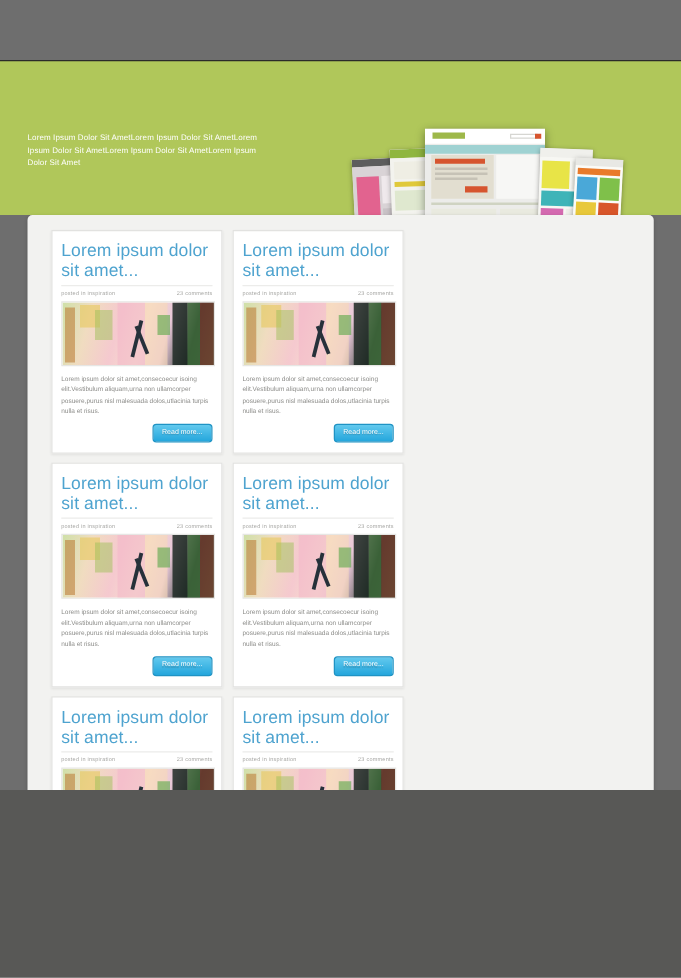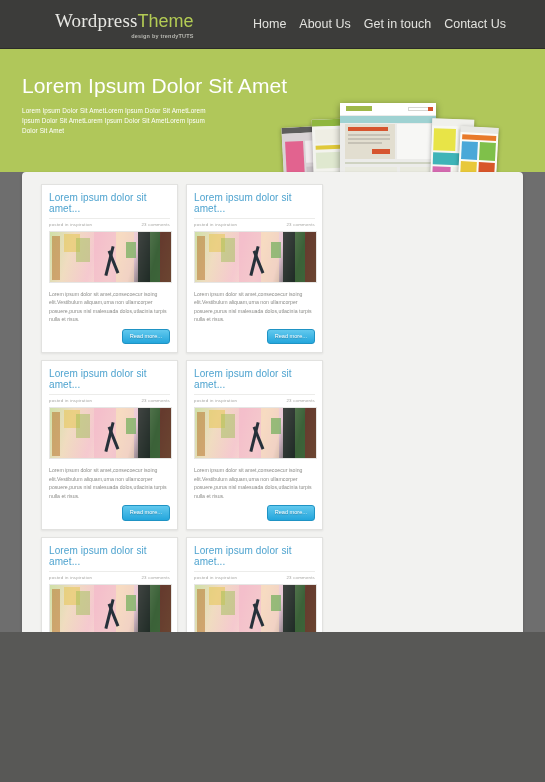--- a/index.html
+++ b/index.html
@@ -74,21 +74,21 @@
   .panel-inner { position: absolute; left: 19px; top: 12px; width: 300px; }
 
   .row { display: flex; gap: 8px; margin-bottom: 7px; }
   .card {
     width: 137px; background: #ffffff;
     border: 1px solid #e2e2e0;
     box-shadow: 0 1px 2px rgba(0,0,0,.07);
     padding: 7px 7px 8px 7px;
   }
   .card-title {
-    font-size: 10px; color: #4ea3cf; font-weight: 400;
+    font-size: 14px; color: #4ea3cf; font-weight: 400;
     padding-bottom: 4px; letter-spacing: .1px;
   }
   .card-meta {
     display: flex; justify-content: space-between;
     border-top: 1px solid #ececea;
     padding-top: 3px; padding-bottom: 4px;
     font-size: 4.4px; color: #a7a7a4; letter-spacing: .2px;
   }
   .thumb {
     width: 123px; height: 52px; overflow: hidden; position: relative;
@@ -142,37 +142,22 @@
     -webkit-text-stroke: 1.5px #ffffff;
     paint-order: stroke fill;
     letter-spacing: .5px;
   }
 </style>
 </head>
 <body>
 
 <div id="page">
 
-  <div class="topbar">
-    <div class="logo">
-      <div>
-        <span class="logo-main">Wordpress</span><span class="logo-accent">Theme</span>
-      </div>
-      <div class="logo-sub">design by trendyTUTS</div>
-    </div>
-    <nav class="nav">
-      <a href="#">Home</a>
-      <a href="#">About Us</a>
-      <a href="#">Get in touch</a>
-      <a href="#">Contact Us</a>
-    </nav>
-  </div>
 
   <div class="hero">
-    <div class="hero-title">Lorem Ipsum Dolor Sit Amet</div>
     <div class="hero-body">Lorem Ipsum Dolor Sit AmetLorem Ipsum Dolor Sit AmetLorem Ipsum Dolor Sit AmetLorem Ipsum Dolor Sit AmetLorem Ipsum Dolor Sit Amet</div>
 
     <div class="collage">
 
       <div class="shot" style="left:0px; top:26px; width:38px; height:65px; transform:rotate(-3deg);">
         <i style="top:0;height:6px;background:#5d5d5d"></i>
         <i style="top:6px;height:59px;background:#d9d3d6"></i>
         <i style="top:14px;left:3px;width:18px;height:40px;background:#e2638f"></i>
         <i style="top:14px;left:23px;width:12px;height:22px;background:#efe9ec"></i>
         <i style="top:40px;left:23px;width:12px;height:14px;background:#c9c2c6"></i>

